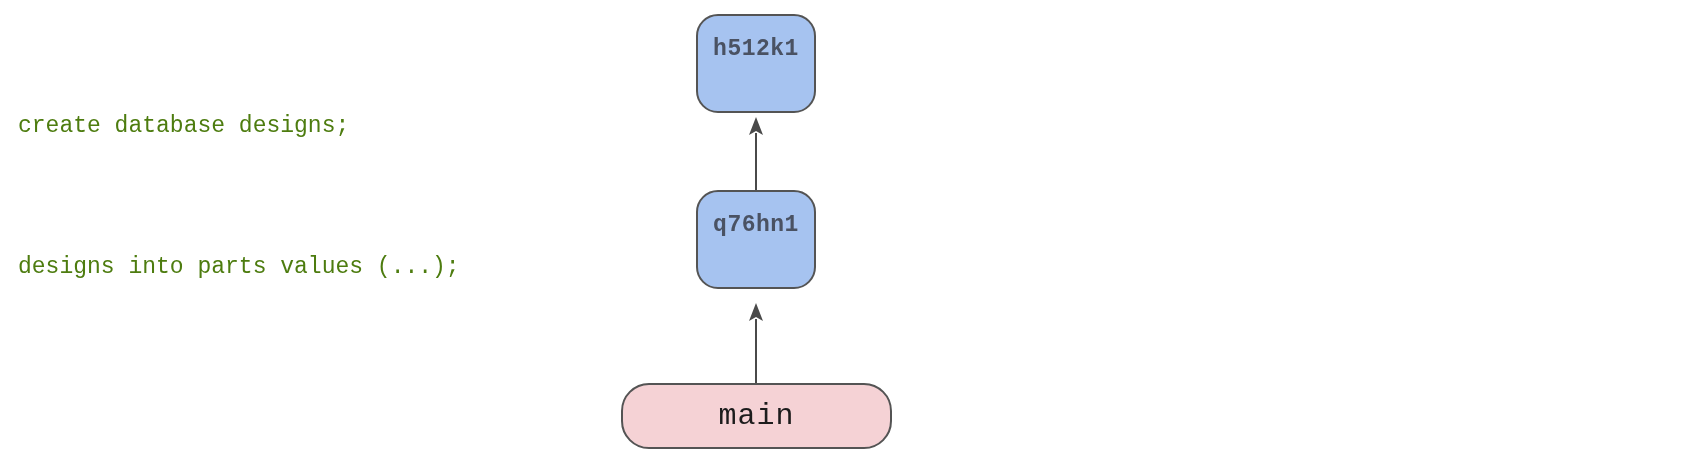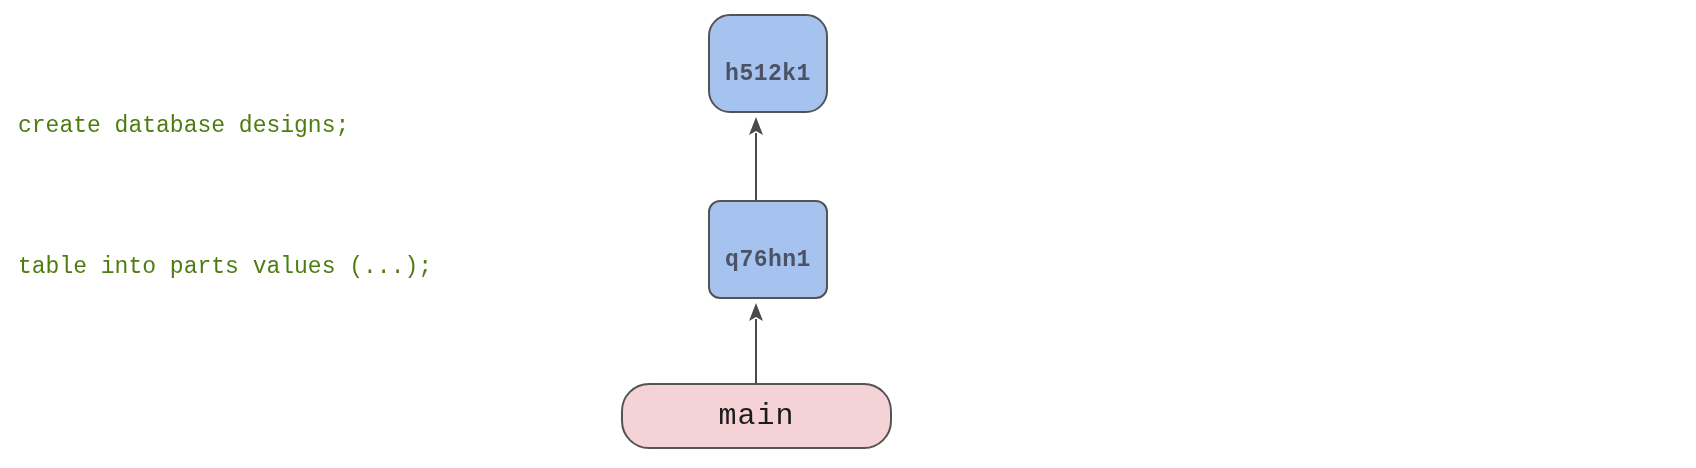--- a/index.html
+++ b/index.html
@@ -32,26 +32,25 @@
   .commit-node {
     position: absolute;
     left: 696px;
     width: 120px;
     height: 99px;
     background: #a6c3f0;
     border: 2px solid #545454;
     border-radius: 22px;
     display: flex;
     justify-content: center;
-    align-items: center;
+    align-items: flex-start;
     padding-top: 20px;
-    margin-left: 12px;
   }
   .commit-node-top { top: 14px; }
-  .commit-node-middle { top: 200px; border-radius: 12px; }
+  .commit-node-middle { top: 190px; }
   .commit-label {
     color: #4a5263;
     font-size: 23px;
     font-weight: bold;
     letter-spacing: 0.5px;
   }
   .branch-node {
     position: absolute;
     left: 621px;
     top: 383px;
@@ -73,21 +72,21 @@
 </head>
 <body>
 
 <div class="canvas">
 
   <div class="code-block code-block-1">
     <div>create database designs;</div>
   </div>
 
   <div class="code-block code-block-2">
-    <div>table into parts values (...);</div>
+    <div>designs into parts values (...);</div>
     
   </div>
 
   <svg class="arrow-layer" viewBox="0 0 1696 468" xmlns="http://www.w3.org/2000/svg">
     <g>
       <line x1="756" y1="202" x2="756" y2="133" stroke="#4a4a4a" stroke-width="2"></line>
       <polygon points="756,117 749,135 756,131 763,135" fill="#4a4a4a"></polygon>
     </g>
     <g>
       <line x1="756" y1="383" x2="756" y2="319" stroke="#4a4a4a" stroke-width="2"></line>

